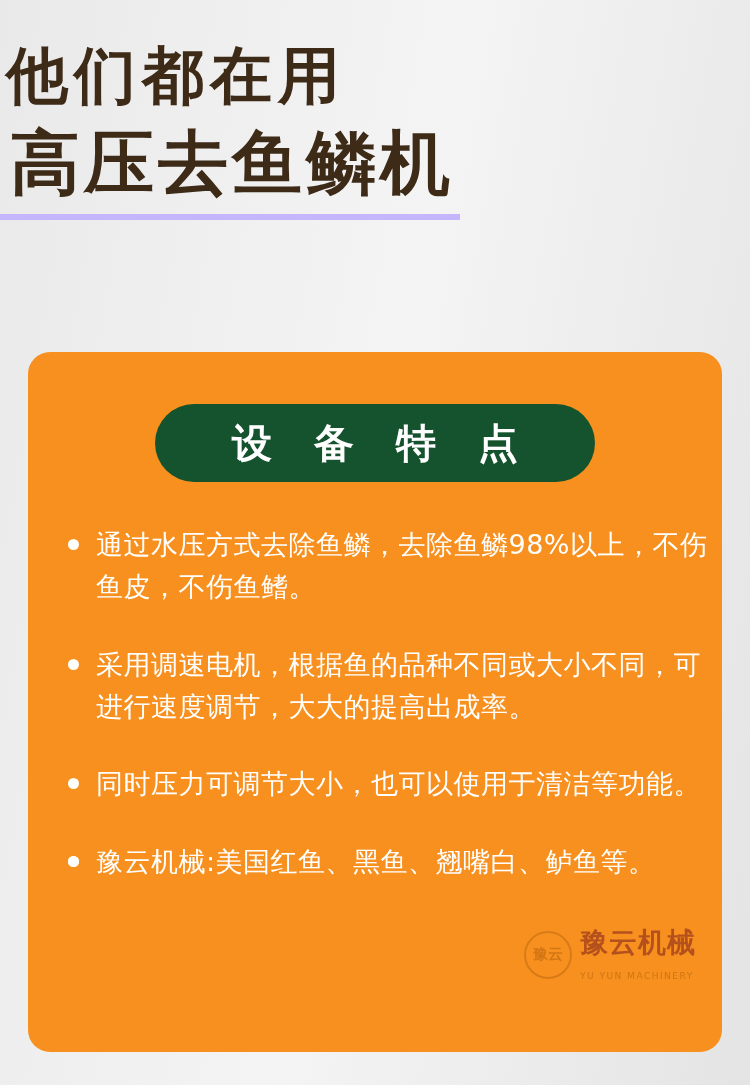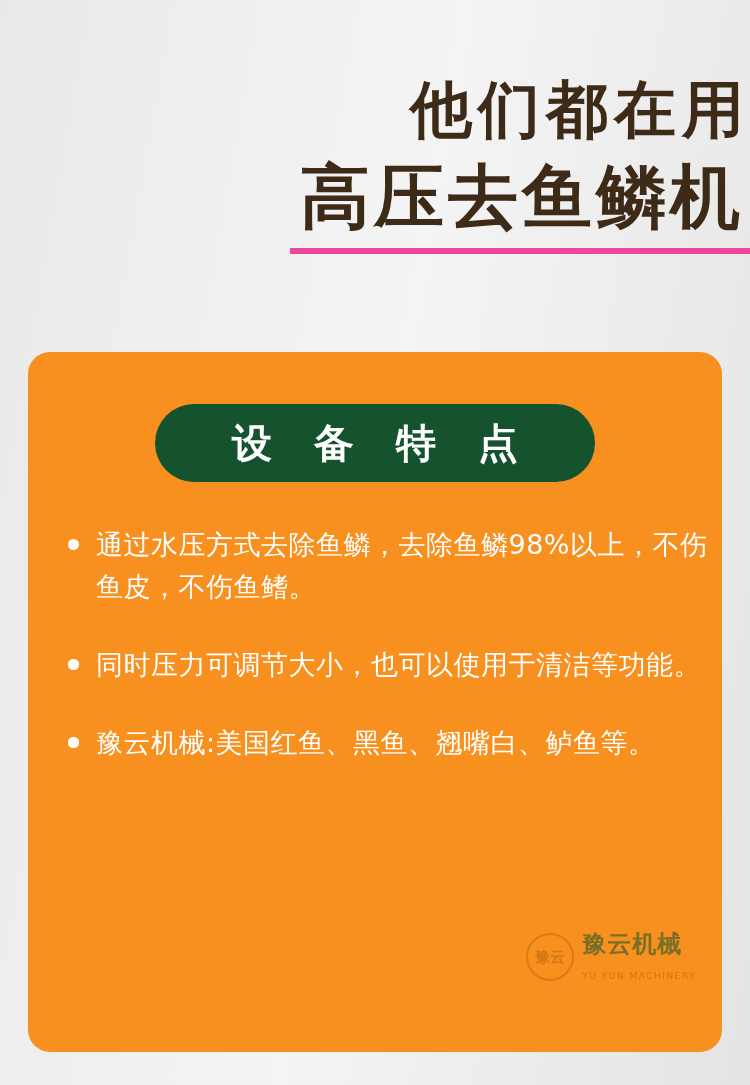--- a/index.html
+++ b/index.html
@@ -17,37 +17,37 @@
 
   .page {
     position: relative;
     width: 750px;
     height: 1085px;
     box-sizing: border-box;
   }
 
   
   .header {
-    padding-top: 74px;
-    text-align: right;
+    padding-top: 40px;
+    text-align: left;
     border-radius: 10px;
   }
   .header-line1 {
     font-size: 62px;
     line-height: 1.15;
     font-weight: 700;
     color: #3d2b18;
     letter-spacing: 6px;
     text-indent: 6px;
   }
   .header-line2-wrap {
     margin-top: 12px;
     display: inline-block;
     padding: 0 6px 10px 6px;
-    border-bottom: 6px solid #ec4899;
+    border-bottom: 6px solid #c4b5fd;
   }
   .header-line2 {
     font-size: 70px;
     line-height: 1.15;
     font-weight: 700;
     color: #3d2b18;
     letter-spacing: 4px;
     text-indent: 4px;
   }
 
@@ -131,22 +131,22 @@
     font-weight: 700;
     line-height: 1;
     margin-right: 8px;
   }
   .wm-textblock {
     display: flex;
     flex-direction: column;
     justify-content: center;
   }
   .wm-cn {
-    color: #14532d;
-    font-size: 24px;
+    color: #7f1d1d;
+    font-size: 28px;
     font-weight: 700;
     letter-spacing: 1px;
     line-height: 1.05;
   }
   .wm-en {
     color: #a9600f;
     font-size: 9px;
     letter-spacing: 1.5px;
     line-height: 1.2;
     margin-top: 14px;
@@ -170,20 +170,21 @@
       <span class="badge-text">设 备 特 点</span>
     </div>
 
     <ul class="feature-list">
       <li class="feature-item">
         <span class="bullet"></span>
         <span>通过水压方式去除鱼鳞，去除鱼鳞98%以上，不伤鱼皮，不伤鱼鳍。</span>
       </li>
       <li class="feature-item">
         <span class="bullet"></span>
+        <span>采用调速电机，根据鱼的品种不同或大小不同，可进行速度调节，大大的提高出成率。</span>
       </li>
       <li class="feature-item">
         <span class="bullet"></span>
         <span>同时压力可调节大小，也可以使用于清洁等功能。</span>
       </li>
       <li class="feature-item">
         <span class="bullet"></span>
       </li>
       <li class="feature-item">
         <span class="bullet"></span>

